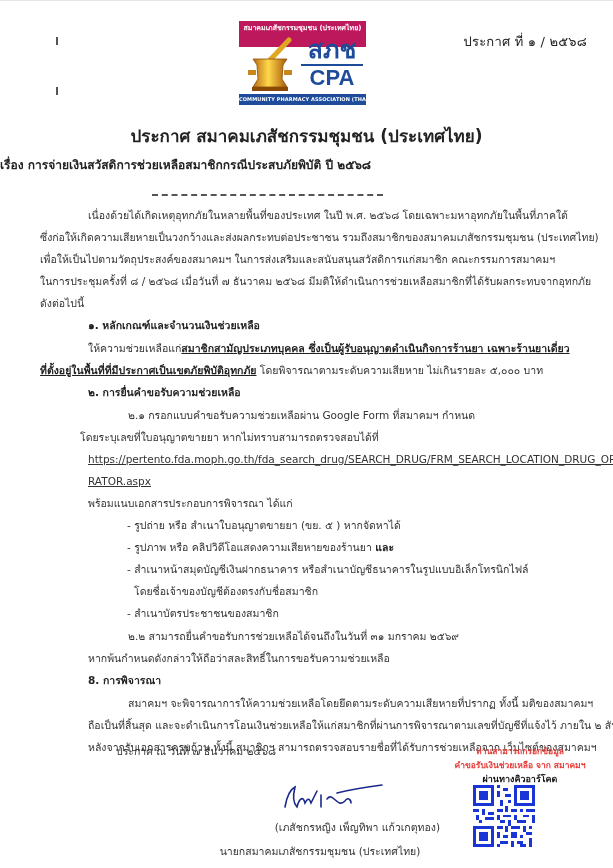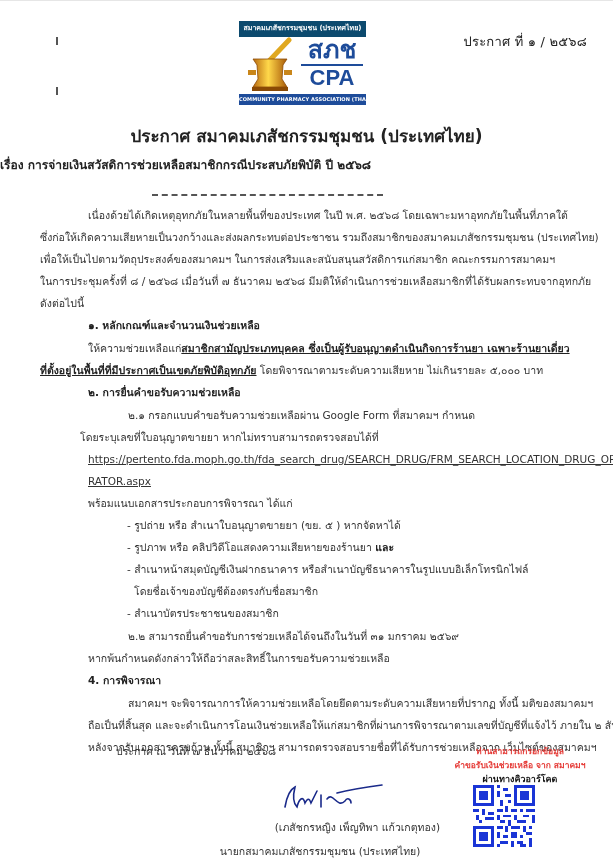--- a/index.html
+++ b/index.html
@@ -6,21 +6,21 @@
     html, body { width: 613px; height: 868px; background: #ffffff; overflow: hidden; }
     body { font-family: "DejaVu Sans", "Liberation Sans", sans-serif; color: #333; position: relative; }
     .page { position: absolute; left: 0; top: 0; width: 613px; height: 868px; background: #fff; border-top: 1px solid #e6e6e6; }
 
     .edge-mark { position: absolute; left: 56px; width: 2px; height: 8px; background: #555; }
 
     .announce-no { position: absolute; right: 26px; top: 30px; font-size: 13px; color: #222; letter-spacing: 0.2px; }
 
     
     .logo { position: absolute; left: 239px; top: 20px; width: 127px; height: 85px; }
-    .logo-top { position: absolute; left: 0; top: 0; width: 127px; height: 16px; background: #0c4a6e; color: #fff; font-size: 7px; font-weight: bold; text-align: center; line-height: 14px; white-space: nowrap; overflow: hidden; }
+    .logo-top { position: absolute; left: 0; top: 0; width: 127px; height: 26px; background: #be185d; color: #fff; font-size: 7px; font-weight: bold; text-align: center; line-height: 14px; white-space: nowrap; overflow: hidden; }
     .logo-mortar { position: absolute; left: 8px; top: 16px; width: 50px; height: 55px; }
     .logo-thai { position: absolute; left: 60px; top: 15px; width: 66px; font-size: 25px; font-weight: bold; color: #1e4c9a; line-height: 28px; text-align: center; }
     .logo-rule { position: absolute; left: 62px; top: 43px; width: 62px; height: 2px; background: #1e4c9a; }
     .logo-cpa { position: absolute; left: 60px; top: 44px; width: 66px; font-size: 22px; font-weight: bold; color: #1e4c9a; line-height: 26px; text-align: center; font-family: "Liberation Sans", sans-serif; }
     .logo-bottom { position: absolute; left: 0; top: 73px; width: 127px; height: 11px; background: #1e4c9a; color: #fff; font-size: 5px; font-weight: bold; text-align: center; line-height: 11px; white-space: nowrap; overflow: hidden; letter-spacing: 0.1px; }
 
     .title { position: absolute; left: 0; width: 613px; top: 121px; text-align: center; font-size: 17px; font-weight: bold; color: #222; }
     .subject { position: absolute; left: 0; width: 613px; top: 154px; text-align: left; font-size: 12px; font-weight: bold; color: #222; }
     .divider { position: absolute; left: 152px; top: 193px; width: 231px; border-top: 2px dashed #555; height: 0; }
 
@@ -96,21 +96,21 @@
   <div class="line" style="left:127px; top:517px;">- รูปถ่าย หรือ สำเนาใบอนุญาตขายยา (ขย. ๕ ) หากจัดหาได้</div>
   <div class="line" style="left:127px; top:561px;">- สำเนาหน้าสมุดบัญชีเงินฝากธนาคาร หรือสำเนาบัญชีธนาคารในรูปแบบอิเล็กโทรนิกไฟล์</div>
   <div class="line" style="left:127px; top:539px;">
     <span>- รูปภาพ หรือ คลิปวิดีโอแสดงความเสียหายของร้านยา</span> <span class="b">และ</span>
   </div>
   <div class="line" style="left:134px; top:583px;">  โดยชื่อเจ้าของบัญชีต้องตรงกับชื่อสมาชิก</div>
   <div class="line" style="left:127px; top:605px;">- สำเนาบัตรประชาชนของสมาชิก</div>
   <div class="line" style="left:128px; top:628px;">๒.๒ สามารถยื่นคำขอรับการช่วยเหลือได้จนถึงในวันที่ ๓๑ มกราคม ๒๕๖๙</div>
   <div class="line" style="left:88px; top:650px;">หากพ้นกำหนดดังกล่าวให้ถือว่าสละสิทธิ์ในการขอรับความช่วยเหลือ</div>
 
-  <div class="line b" style="left:88px; top:672px;">4. การพิจารณา</div>
+  <div class="line b" style="left:88px; top:672px;">8. การพิจารณา</div>
   <div class="line" style="left:128px; top:695px;">สมาคมฯ จะพิจารณาการให้ความช่วยเหลือโดยยึดตามระดับความเสียหายที่ปรากฏ ทั้งนี้ มติของสมาคมฯ</div>
   <div class="line" style="left:88px; top:717px;">ถือเป็นที่สิ้นสุด และจะดำเนินการโอนเงินช่วยเหลือให้แก่สมาชิกที่ผ่านการพิจารณาตามเลขที่บัญชีที่แจ้งไว้ ภายใน ๒ สัปดาห์</div>
   <div class="line" style="left:88px; top:739px;">หลังจากรับเอกสารครบถ้วน    ทั้งนี้ สมาชิกฯ สามารถตรวจสอบรายชื่อที่ได้รับการช่วยเหลือจาก เว็บไซต์ของสมาคมฯ</div>
 
   <div class="line" style="left:116px; top:741px; top:743px;text-align:right;">ประกาศ ณ วันที่  ๗  ธันวาคม  ๒๕๖๘</div>
 
   <div class="qr-text1" style="top:743px;">ท่านสามารถกรอกข้อมูล</div>
   <div class="qr-text2" style="top:757px;">คำขอรับเงินช่วยเหลือ จาก สมาคมฯ</div>
   <div class="qr-text3" style="top:771px;">ผ่านทางคิวอาร์โคด</div>
   <svg class="qr" viewBox="0 0 21 21" shape-rendering="crispEdges">

